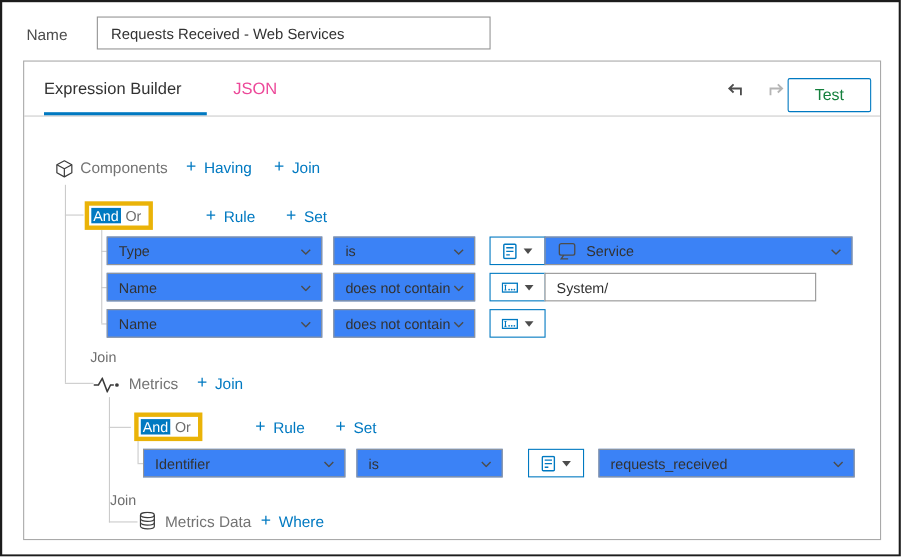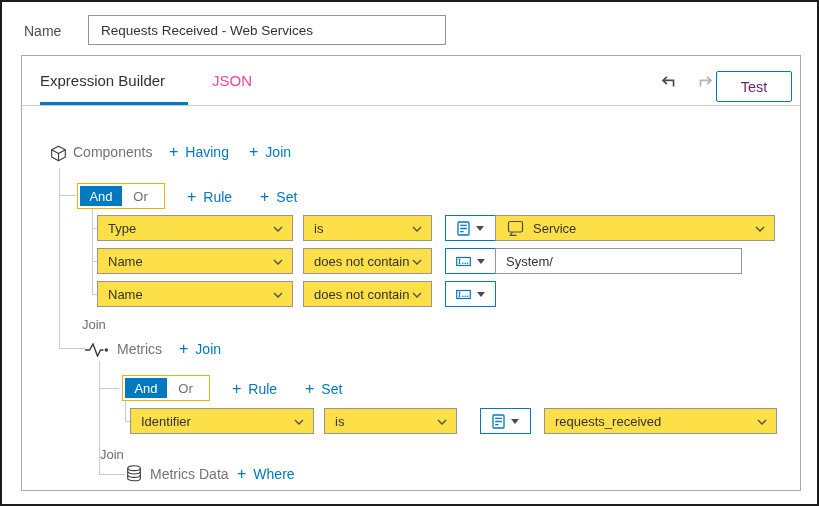--- a/index.html
+++ b/index.html
@@ -15,42 +15,42 @@
   
   .panel { position:absolute; left:19px; top:53px; width:780px; height:436px; border:1px solid #a9a9a9; background:#fff; }
 
   
   .tab { position:absolute; top:0; height:49px; line-height:49px; font-size:15px; color:#ec4899; cursor:pointer; white-space:nowrap; }
   .tab.active { color:#323232; }
   .tab-underline { position:absolute; left:18px; top:46px; width:148px; height:3px; background:#0079c1; }
   .tab-divider { position:absolute; left:0; top:49px; width:100%; height:1px; background:#cccccc; }
   .icon-btn { position:absolute; top:16px; width:20px; height:18px; cursor:pointer; }
   .test-btn { position:absolute; left:694px; top:15px; width:76px; height:31px; background:#fff;
-              border:1.5px solid #0079c1; border-radius:2px; color:#701a75; font-size:14.5px;
+              border:1.5px solid #0079c1; border-radius:2px; color:#15803d; font-size:14.5px;
               font-family:"Liberation Sans",sans-serif; cursor:pointer; }
 
   
   .vline { position:absolute; width:1px; background:#cbcbcb; }
   .hline { position:absolute; height:1px; background:#cbcbcb; }
 
   
   .node-label { position:absolute; font-size:14px; color:#737373; white-space:nowrap; }
   .join-label { position:absolute; font-size:13px; color:#6e6e6e; }
   .plink { position:absolute; display:flex; align-items:center; gap:7px; color:#0079c1; font-size:14px; cursor:pointer; white-space:nowrap; }
   .plink .plus { font-size:16px; line-height:14px; }
   .node-icon { position:absolute; }
 
   
-  .toggle { position:absolute; width:88px; height:26px; border:1px solid #eab308; background:#fff; display:flex; padding:2px; }
+  .toggle { position:absolute; width:62px; height:26px; border:4px solid #eab308; background:#fff; display:flex; padding:2px; }
   .seg { display:flex; align-items:center; justify-content:center; font-size:13px; cursor:pointer; }
   .seg.on  { width:42px; background:#0079c1; color:#fff; }
   .seg.off { width:37px; background:#fff; color:#6e6e6e; }
 
   
-  .sel { position:absolute; height:26px; border:1px solid #959595; background:#fde047; display:flex; align-items:center;
+  .sel { position:absolute; height:26px; border:1px solid #959595; background:#3b82f6; display:flex; align-items:center;
          padding:0 24px 0 10px; font-size:13px; color:#323232; cursor:pointer; white-space:nowrap; overflow:hidden;text-align:right; }
   .sel .chev { position:absolute; right:9px; top:10px; }
   .inp { position:absolute; height:26px; border:1px solid #959595; background:#fff; padding:0 10px; font-size:13px;
          color:#323232; font-family:"Liberation Sans",sans-serif; outline:none; }
   .split { position:absolute; height:26px; width:51px; border:1px solid #0079c1; background:#fff;
            display:flex; align-items:center; justify-content:center; gap:6px; cursor:pointer; }
   .caret { width:0; height:0; border-left:4px solid transparent; border-right:4px solid transparent; border-top:5px solid #4c4c4c; }
   .val-ico { margin-right:8px; display:inline-flex; flex:0 0 auto; }
 </style>
 </head>

